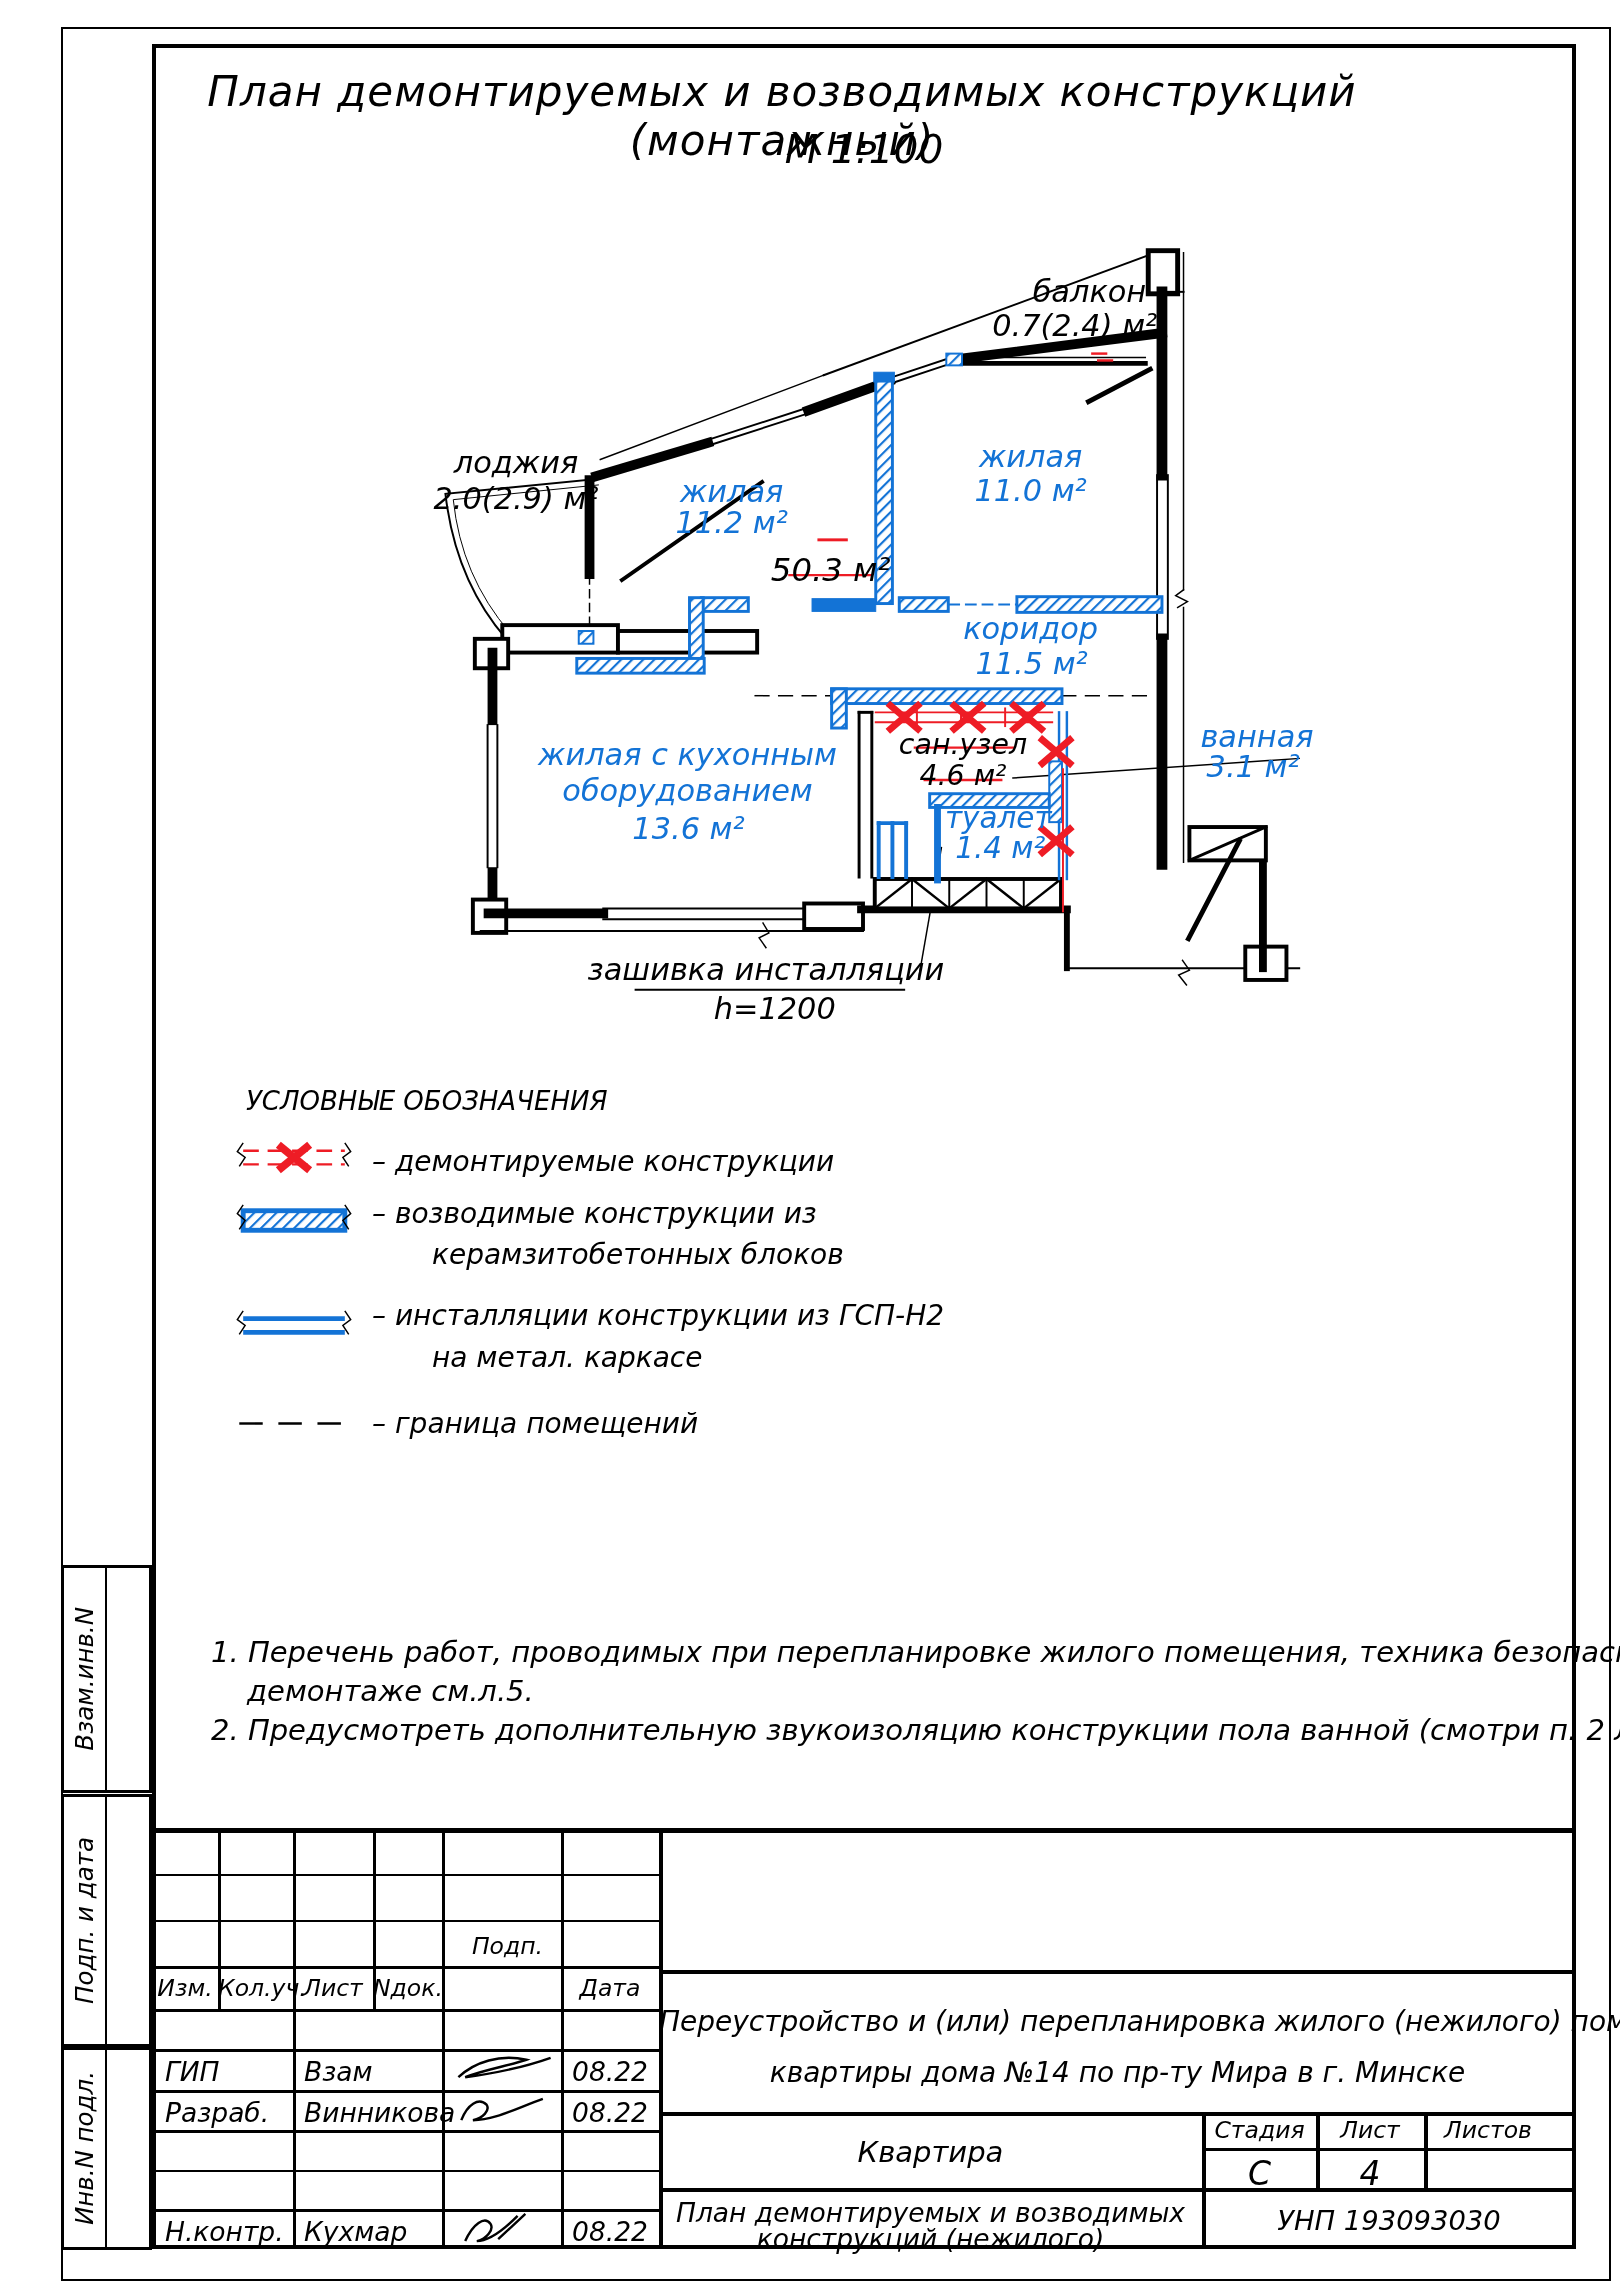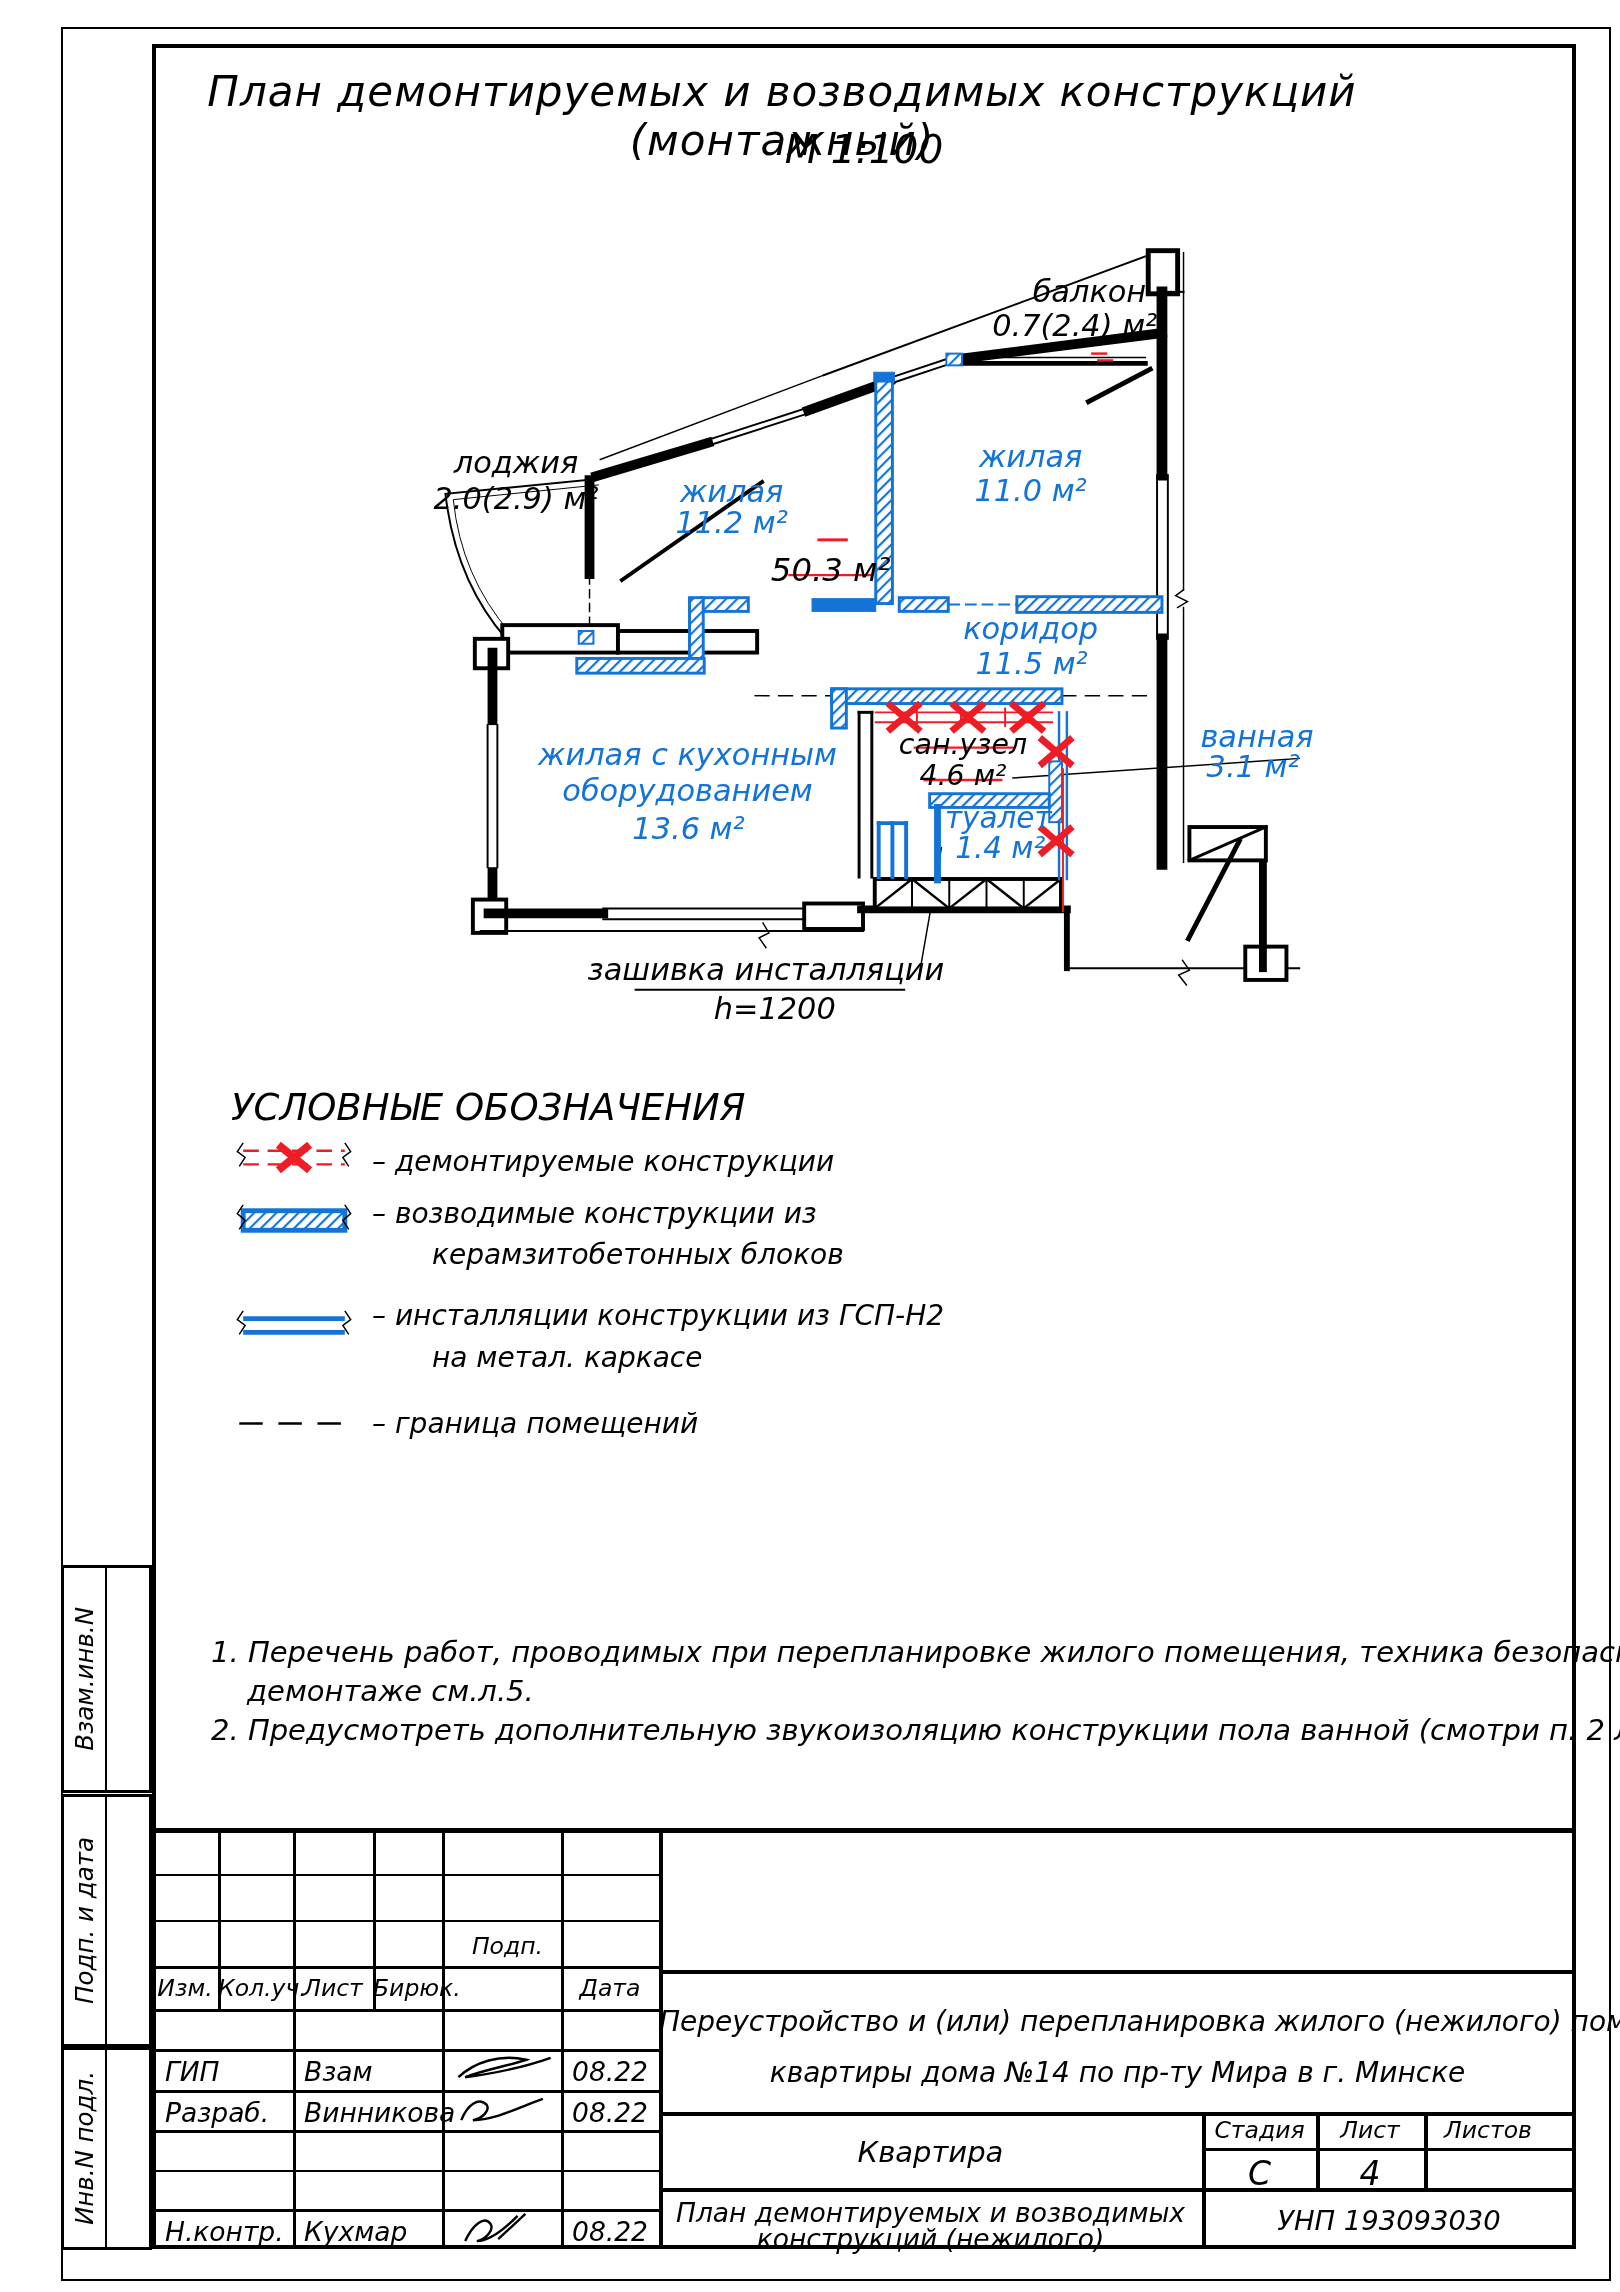--- a/index.html
+++ b/index.html
@@ -204,21 +204,21 @@
       <text x="562" y="561" class="tblk" style="font-size:29px">4.6 м²</text>
       <text x="598" y="605" class="tblu" style="font-size:30px">туалет</text>
       <text x="600" y="636" class="tblu" style="font-size:30px">1.4 м²</text>
       <text x="862" y="522" class="tblu">ванная</text>
       <text x="858" y="553" class="tblu">3.1 м²</text>
       <text x="361" y="760" class="tblk">зашивка инсталляции</text>
       <text x="370" y="800" class="tblk">h=1200</text>
     </g>
   </svg>
 
-  <div class="ct" style="left:231px;top:1086px;font-size:37px">УСЛОВНЫЕ ОБОЗНАЧЕНИЯ</div>
+  <div class="ct" style="left:246px;top:1086px;font-size:26px">УСЛОВНЫЕ ОБОЗНАЧЕНИЯ</div>
 
   <svg class="abs" style="left:233px;top:1137px" width="122" height="43" viewBox="0 0 124 44">
     <g fill="none">
       <line x1="10" y1="14" x2="114" y2="14" class="sr" stroke-width="2.5" stroke-dasharray="16 9"></line>
       <line x1="10" y1="28" x2="114" y2="28" class="sr" stroke-width="2.5" stroke-dasharray="16 9"></line>
       <line x1="46" y1="8" x2="78" y2="34" class="sr" stroke-width="8"></line>
       <line x1="46" y1="34" x2="78" y2="8" class="sr" stroke-width="8"></line>
       <path d="M10,6 l-6,9 8,6 -6,9" class="sk" stroke-width="1.5"></path>
       <path d="M114,6 l6,9 -8,6 6,9" class="sk" stroke-width="1.5"></path>
     </g>
@@ -302,21 +302,21 @@
     <div class="hl" style="left:152px;top:2009px;width:507px;height:2.9px"></div>
     <div class="hl" style="left:152px;top:2049px;width:507px;height:2.9px"></div>
     <div class="hl" style="left:152px;top:2090px;width:507px;height:2.9px"></div>
     <div class="hl" style="left:152px;top:2130px;width:507px;height:2.9px"></div>
     <div class="hl" style="left:152px;top:2170px;width:507px;height:2px"></div>
     <div class="hl" style="left:152px;top:2209px;width:507px;height:2.9px"></div>
 
     <div class="ct ctr" style="left:152px;top:1974px;width:66px;font-size:23.5px">Изм.</div>
     <div class="ct ctr" style="left:218px;top:1974px;width:75px;font-size:23.5px">Кол.уч.</div>
     <div class="ct ctr" style="left:293px;top:1974px;width:80px;font-size:23.5px">Лист</div>
-    <div class="ct ctr" style="left:373px;top:1974px;width:69px;font-size:23.5px">Бирюк.</div>
+    <div class="ct ctr" style="left:373px;top:1974px;width:69px;font-size:23.5px">Nдок.</div>
     <div class="ct ctr" style="left:442px;top:1932px;width:131px;font-size:23.5px">Подп.</div>
     <div class="ct ctr" style="left:561px;top:1974px;width:98px;font-size:23.5px">Дата</div>
 
     <div class="ct" style="left:165px;top:2056px;font-size:26.5px">ГИП</div>
     <div class="ct" style="left:304px;top:2056px;font-size:26.5px">Взам</div>
     <div class="ct ctr" style="left:561px;top:2056px;width:98px;font-size:26.5px">08.22</div>
     <div class="ct" style="left:165px;top:2097px;font-size:26.5px">Разраб.</div>
     <div class="ct" style="left:304px;top:2097px;font-size:26.5px">Винникова</div>
     <div class="ct ctr" style="left:561px;top:2097px;width:98px;font-size:26.5px">08.22</div>
     <div class="ct" style="left:165px;top:2216px;font-size:26.5px">Н.контр.</div>

